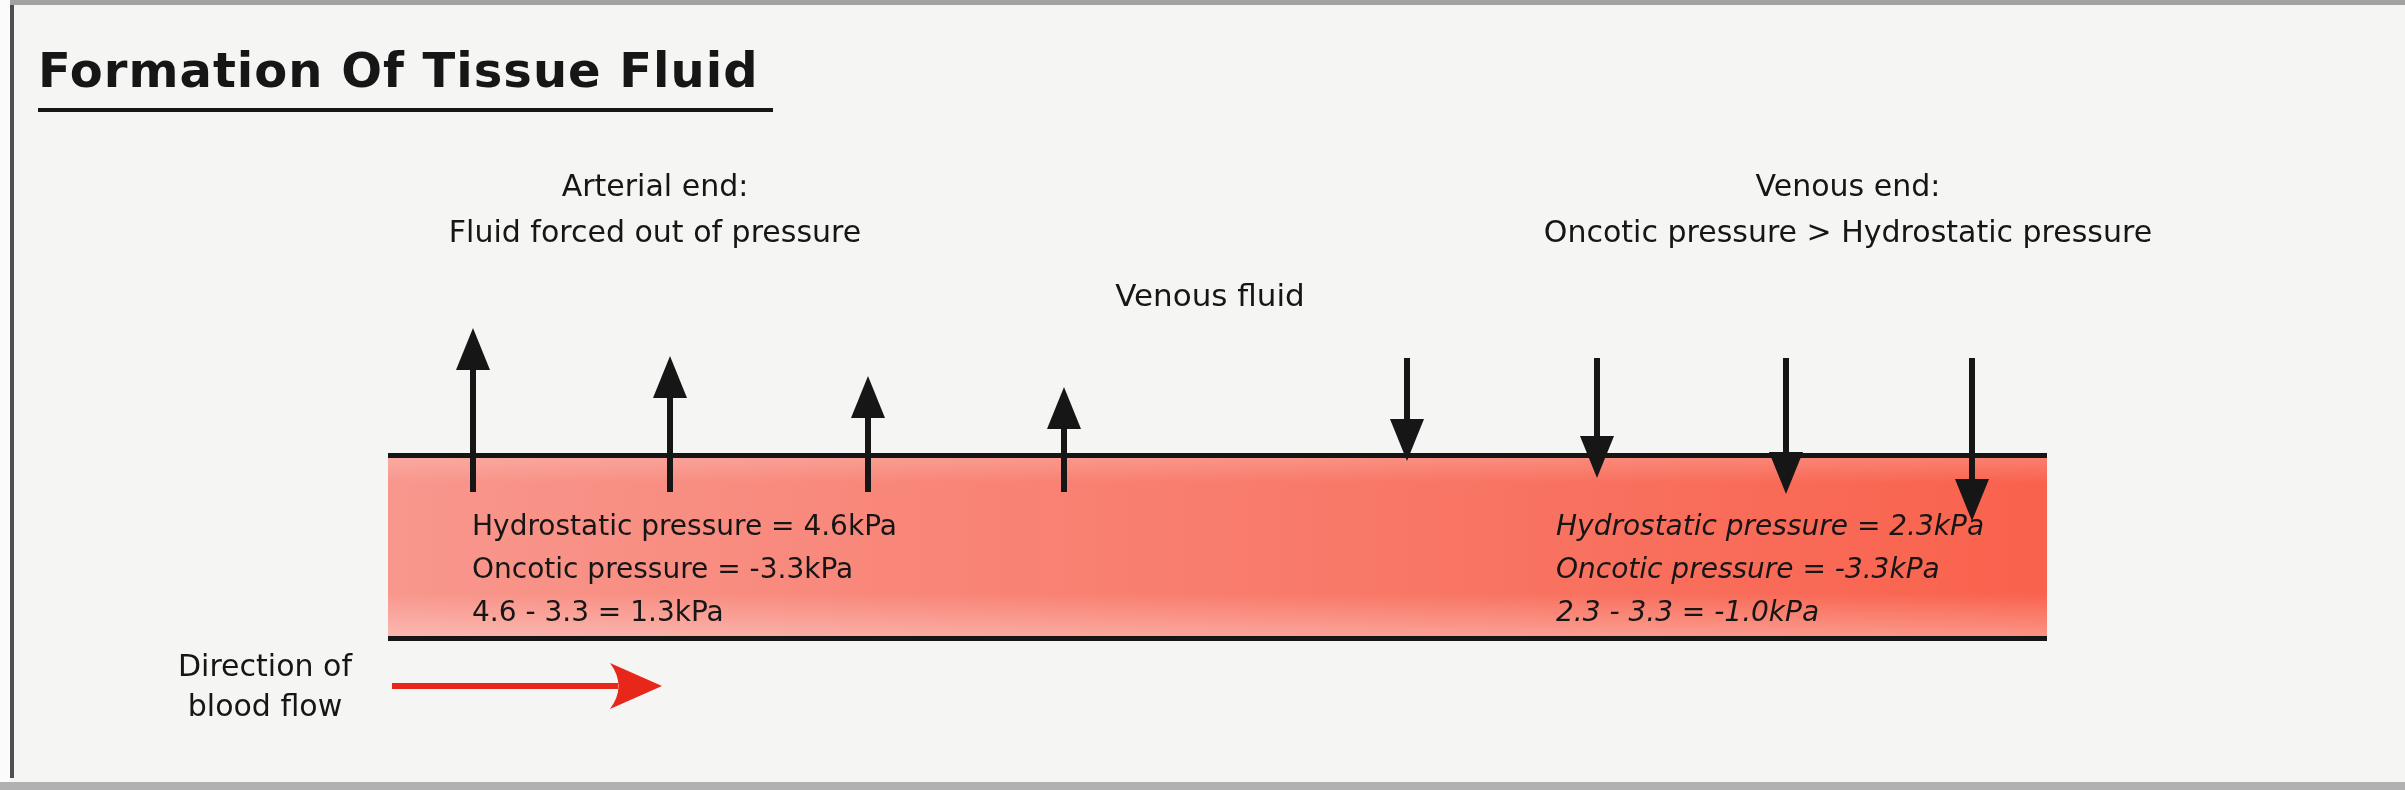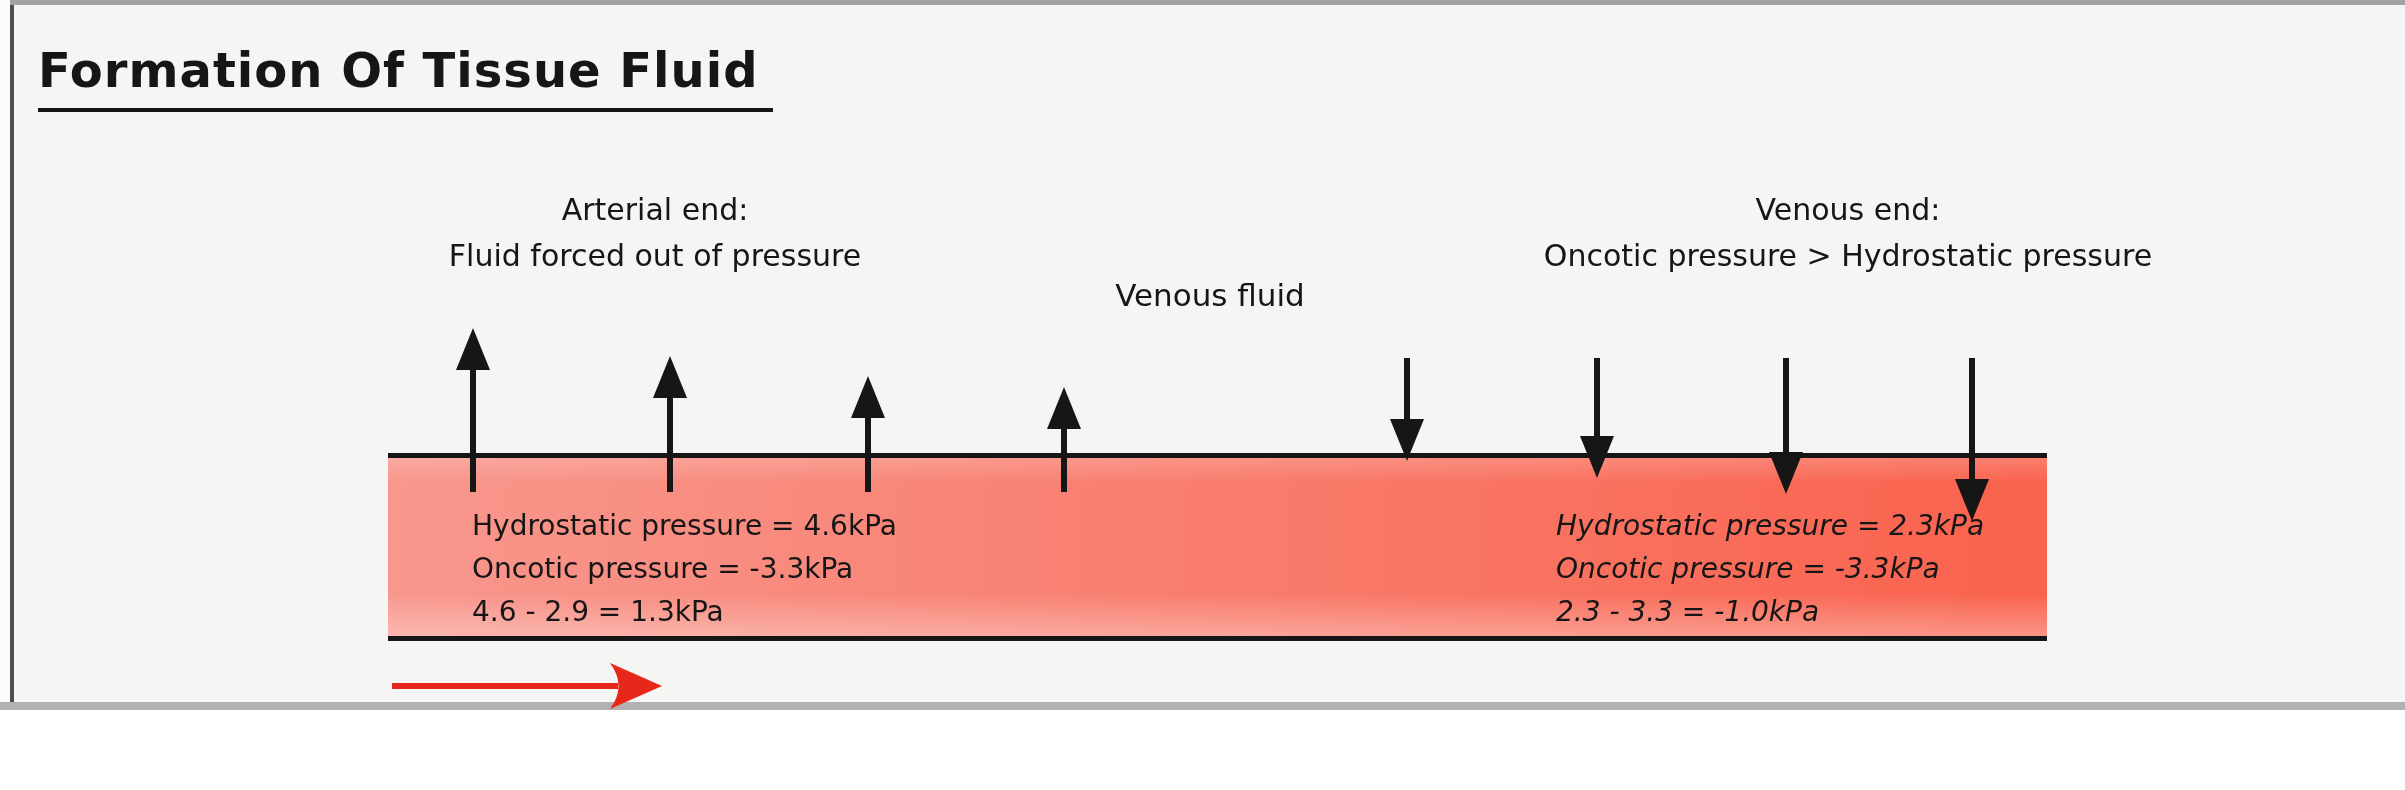--- a/index.html
+++ b/index.html
@@ -3,42 +3,42 @@
 <meta charset="utf-8">
 <style>
   html,body{margin:0;padding:0;background:#ffffff;}
   .stage{
     --ink:#161616;
     --cap-left:#f8978d;
     --cap-right:#f9624d;
     --flow:#e8271b;
     --canvas-bg:#f5f5f3;
     position:relative;
-    width:2405px;height:710px;
+    width:2405px;height:790px;
     background:var(--canvas-bg);
     overflow:hidden;
     font-family:"DejaVu Sans", sans-serif;
     color:var(--ink);
   }
   
   .frame-top{position:absolute;left:0;top:0;width:100%;height:5px;background:#a2a2a2;}
   .frame-left-white{position:absolute;left:0;top:0;width:10px;height:100%;background:#fbfbfb;}
   .frame-left-border{position:absolute;left:10px;top:5px;width:4px;height:773px;background:#4f4f4f;}
   .frame-bottom{position:absolute;left:0;bottom:0;width:100%;height:8px;background:#b1b1b1;}
 
   .title{
     position:absolute;left:38px;top:42px;margin:0;
     font-size:48px;font-weight:bold;letter-spacing:1px;
     border-bottom:4px solid var(--ink);
     padding:0 14px 10px 0;
     white-space:nowrap;
   }
   .note{
     position:absolute;top:163px;width:700px;
-    font-size:30px;line-height:46px;text-align:center;white-space:nowrap;margin-top:24px;
+    font-size:30px;line-height:46px;text-align:center;white-space:nowrap;
   }
   .note-arterial{left:305px;}
   .note-venous{left:1498px;}
   .tissue-label{
     position:absolute;left:1080px;top:277px;width:260px;
     font-size:31px;text-align:center;white-space:nowrap;
   }
   .capillary{
     position:absolute;left:388px;top:453px;width:1659px;height:188px;
     box-sizing:border-box;
@@ -86,29 +86,33 @@
     <div>Oncotic pressure &gt; Hydrostatic pressure</div>
   </div>
 
   <div class="tissue-label">Venous fluid</div>
 
   <div class="capillary"></div>
 
   <div class="cap-values cap-values-left">
     <div>Hydrostatic pressure = 4.6kPa</div>
     <div>Oncotic pressure = -3.3kPa</div>
-    <div>4.6 - 2.9 = 1.3kPa</div>
+    <div>4.6 - 3.3 = 1.3kPa</div>
   </div>
 
   <div class="cap-values cap-values-right">
     <div>Hydrostatic pressure = 2.3kPa</div>
     <div>Oncotic pressure = -3.3kPa</div>
     <div>2.3 - 3.3 = -1.0kPa</div>
   </div>
 
+  <div class="direction-label">
+    <div>Direction of</div>
+    <div>blood flow</div>
+  </div>
 
   <svg class="overlay" viewBox="0 0 2405 790" aria-hidden="true">
 
     <g>
       <line class="ink-line" x1="473" y1="492" x2="473" y2="362"></line>
       <polygon class="ink-head" points="456,370 473,328 490,370"></polygon>
     </g>
     <g>
       <line class="ink-line" x1="670" y1="492" x2="670" y2="390"></line>
       <polygon class="ink-head" points="653,398 670,356 687,398"></polygon>

